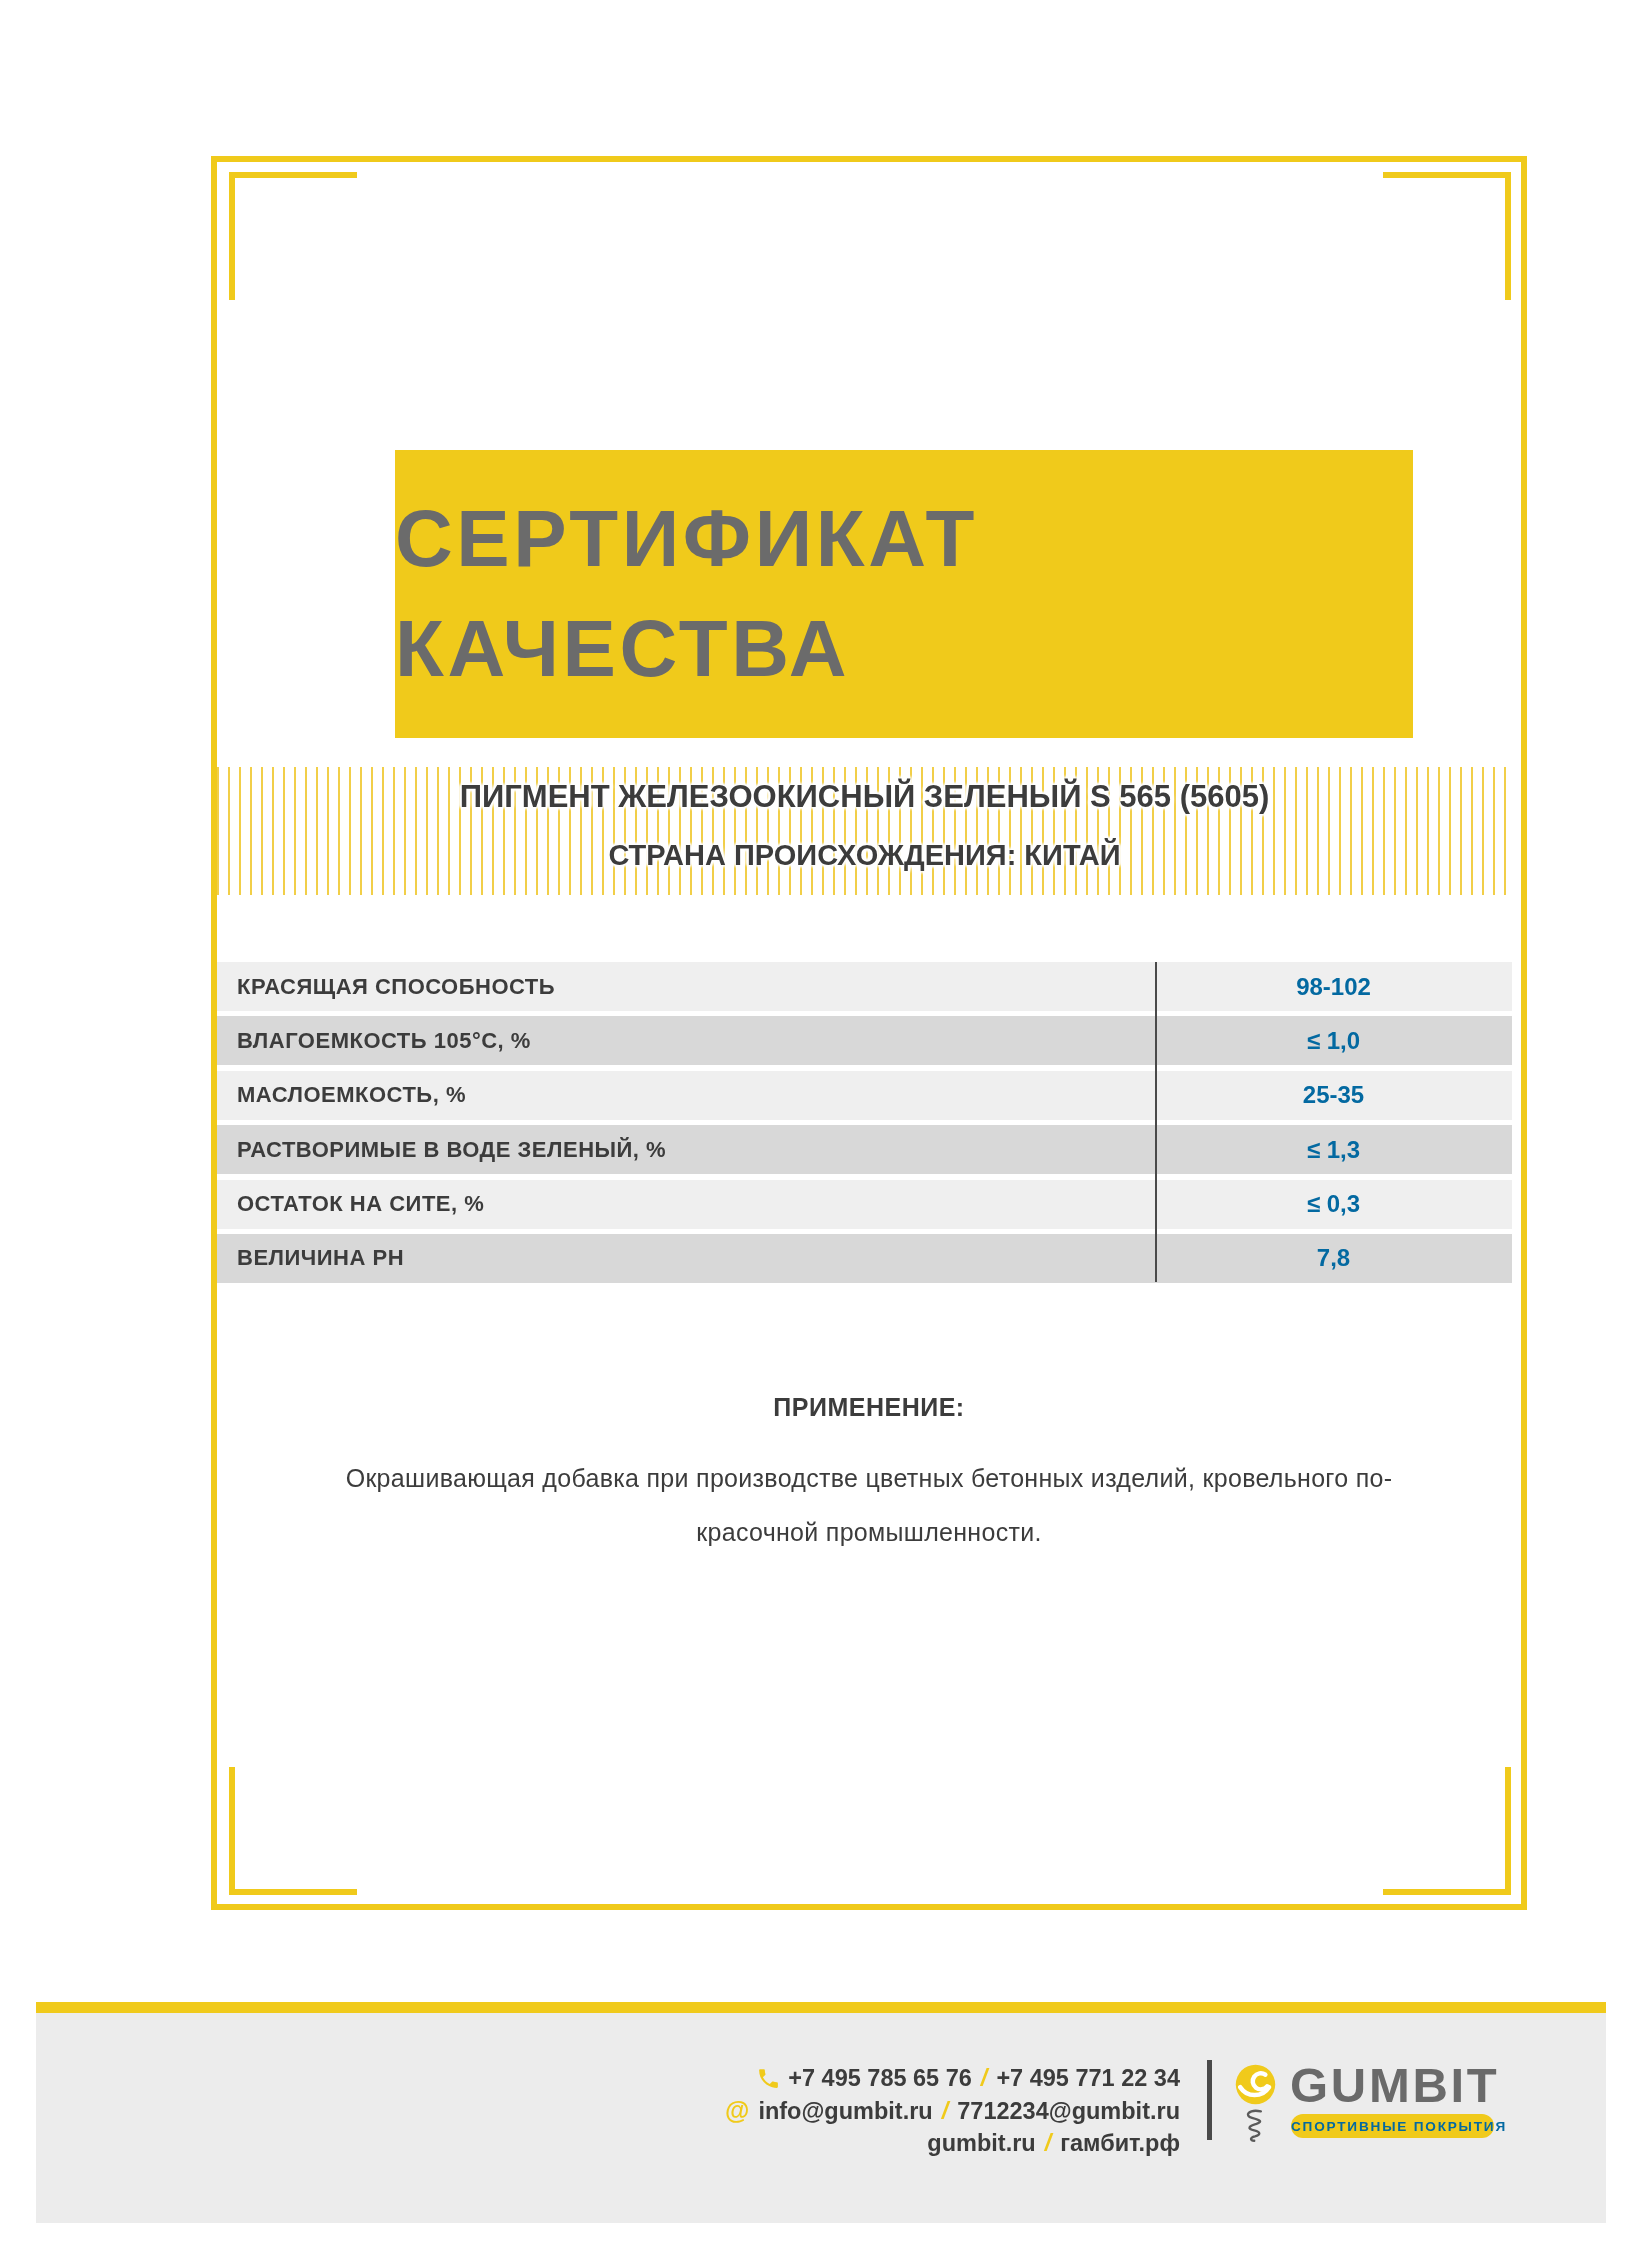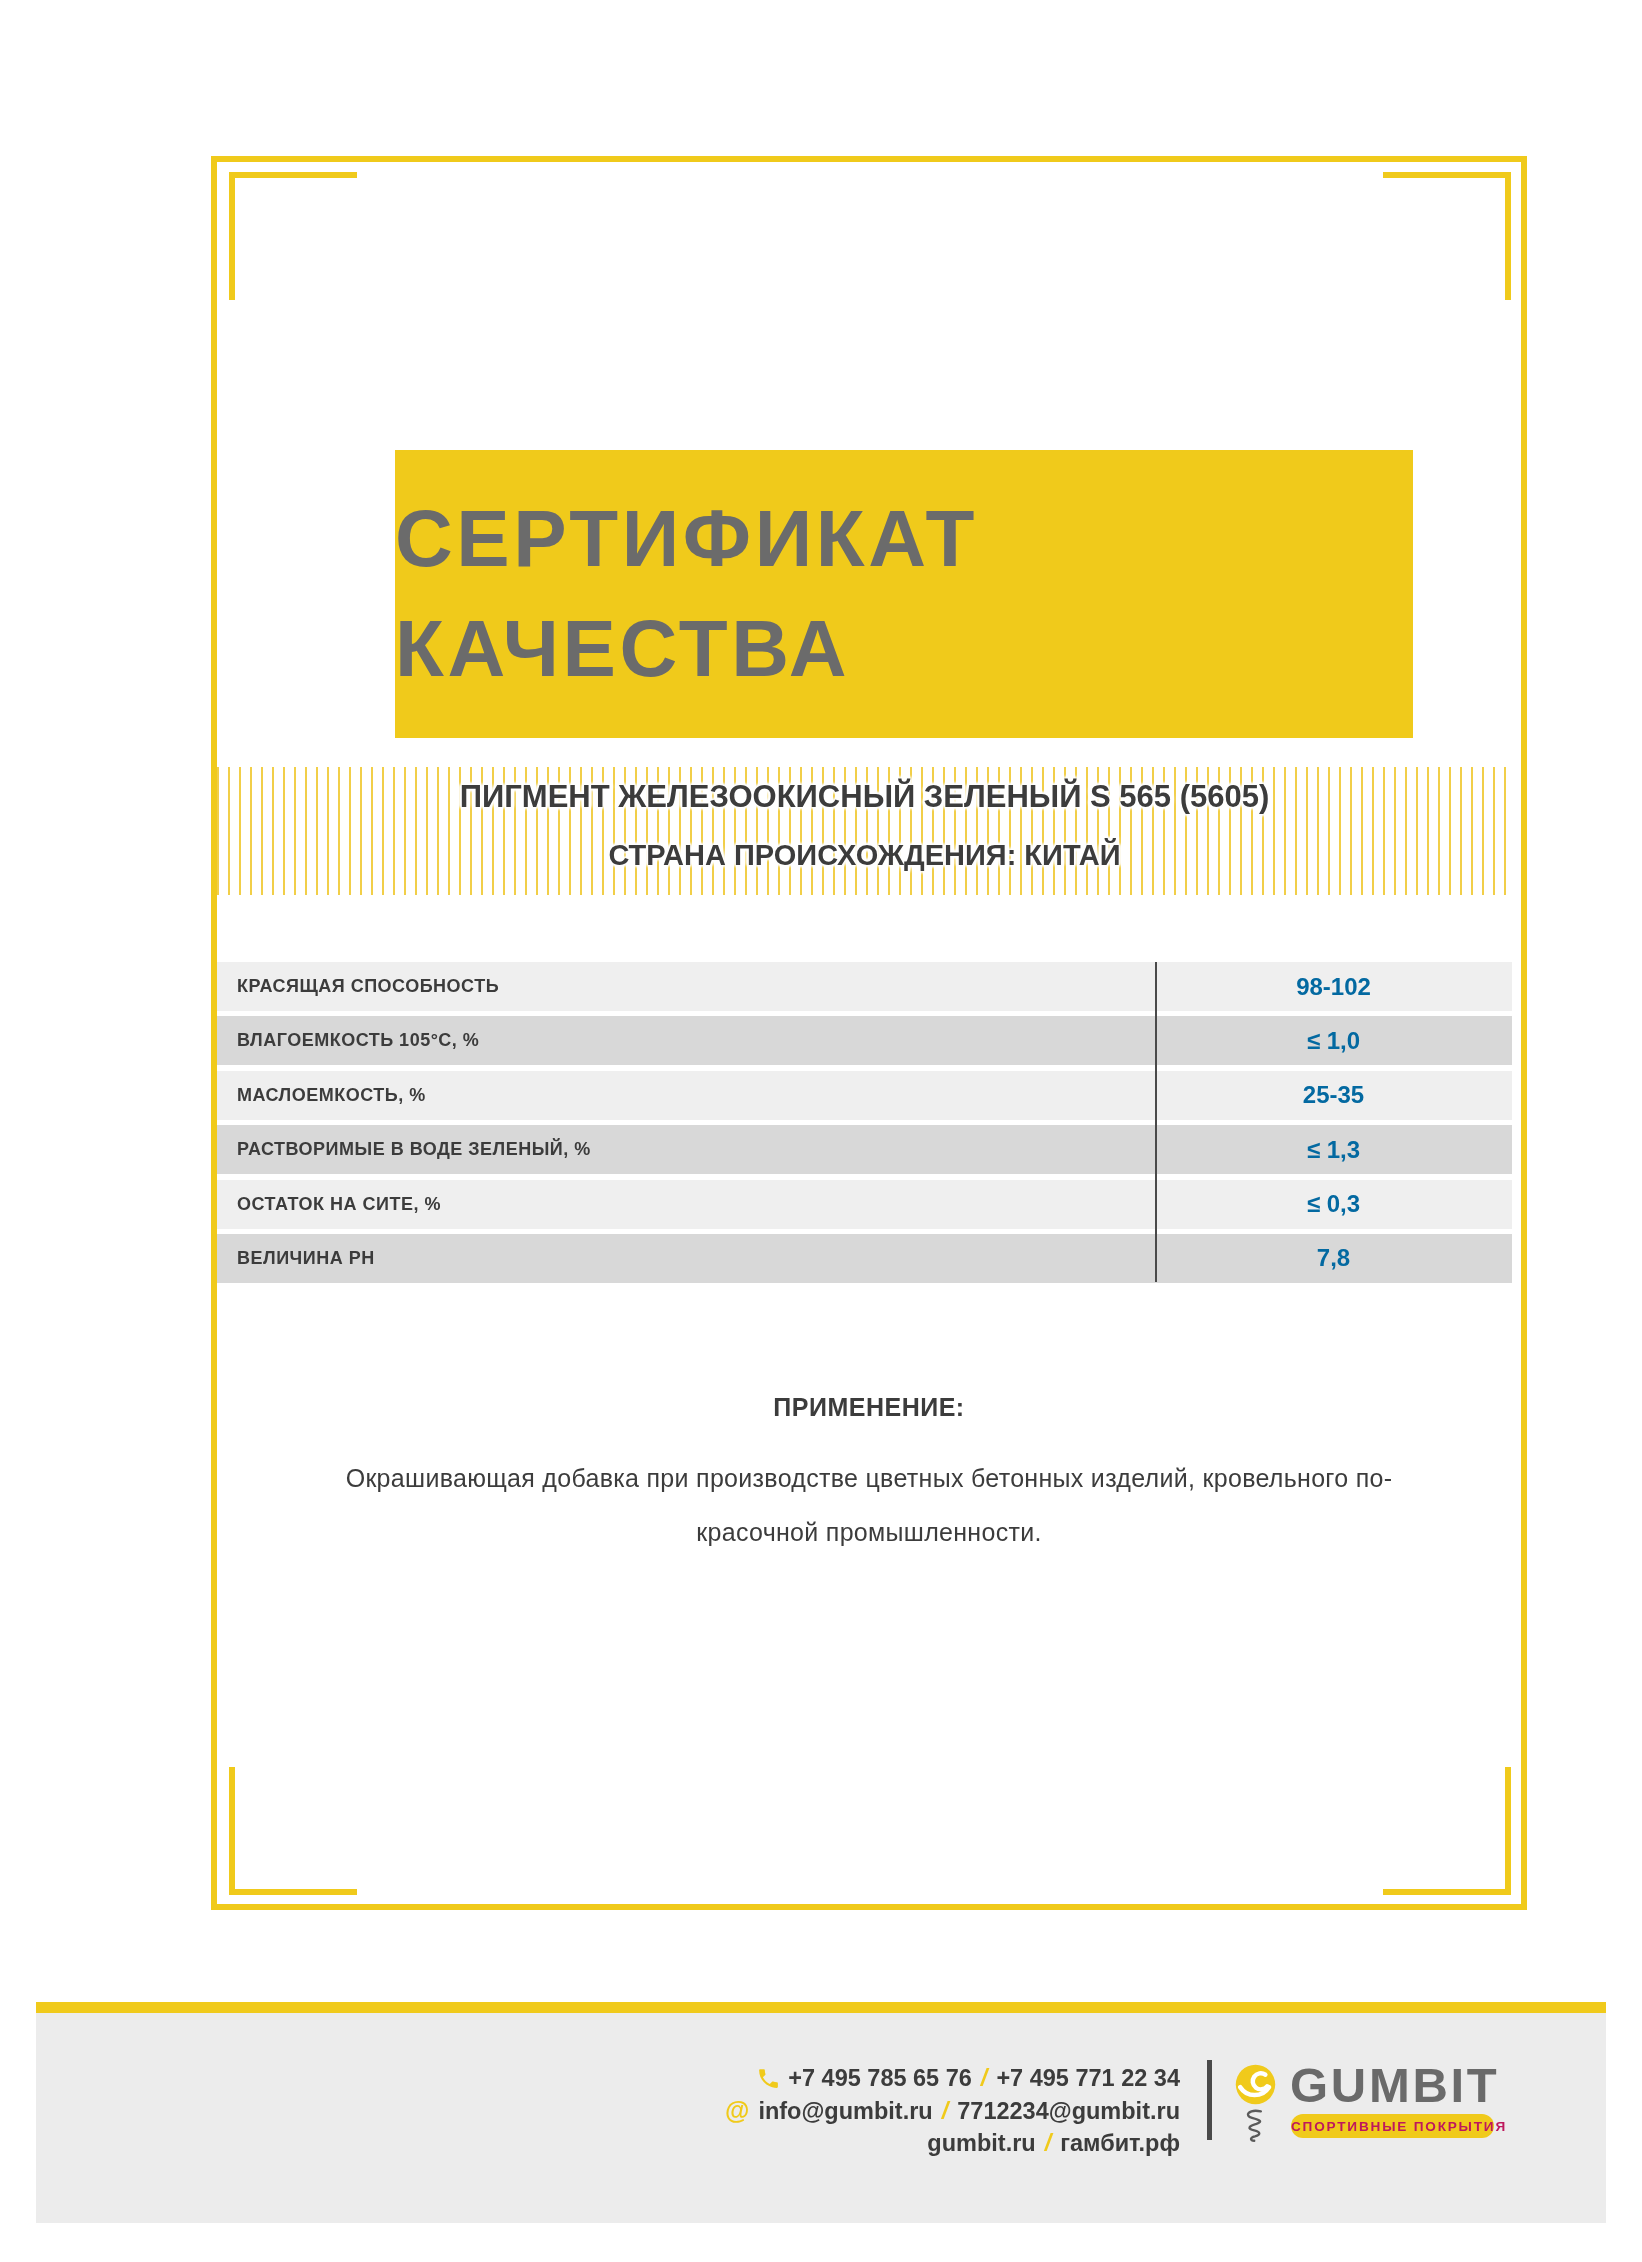--- a/index.html
+++ b/index.html
@@ -34,21 +34,21 @@
   .band .b2{top:836px;font-size:29px;line-height:38px;}
   .band .bline{top:auto;}
   .band .b1{position:absolute;top:11px;}
   .band .b2{position:absolute;top:69px;}
 
   
   .spec{position:absolute;left:217px;top:962px;width:1295px;}
   .srow{position:relative;height:49px;margin-bottom:5.4px;display:flex;align-items:center;}
   .srow:nth-child(odd){background:#D8D8D8;}
   .srow:nth-child(even){background:#EFEFEF;}
-  .srow .lab{padding-left:20px;font-size:18px;font-weight:bold;color:#3C3C3C;
+  .srow .lab{padding-left:20px;font-size:22px;font-weight:bold;color:#3C3C3C;
              letter-spacing:0.5px;white-space:nowrap;}
   .srow .val{position:absolute;left:938px;width:357px;text-align:center;
              font-size:24px;font-weight:bold;color:#0369a1;}
   .vdivider{position:absolute;left:938px;top:0;width:1.8px;height:320px;background:#4A4A4A;z-index:2;}
 
   
   .app{position:absolute;left:211px;top:1393px;width:1316px;text-align:center;color:#3C3C3C;}
   .app .head{font-size:25px;font-weight:bold;letter-spacing:0.5px;}
   .app .body{margin-top:29px;font-size:25px;font-weight:normal;line-height:54px;letter-spacing:0.3px;}
 
@@ -59,21 +59,21 @@
             font-weight:bold;font-size:23.5px;line-height:32px;white-space:nowrap;}
   .contacts .sep{color:#F0CA1B;font-weight:bold;padding:0 9px;font-style:italic;}
   .contacts .aticon{color:#F0CA1B;font-size:25px;margin-right:9px;}
   .phoneicon{vertical-align:-4.5px;margin-right:7.2px;}
   .fdivider{position:absolute;left:1207px;top:2060px;width:4.5px;height:80px;background:#4A4A4A;}
   .ball{position:absolute;left:1234px;top:2063px;}
   .spring{position:absolute;left:1241px;top:2107px;}
   .brand{position:absolute;left:1290px;top:2061px;font-size:49px;line-height:49px;font-weight:bold;
          color:#6A6A6A;letter-spacing:2.7px;}
   .pill{position:absolute;left:1291px;top:2114px;width:203px;height:24.4px;border-radius:12.7px;
-        background:#F0CA1B;color:#be185d;font-size:13.6px;font-weight:bold;letter-spacing:1.8px;
+        background:#F0CA1B;color:#0369a1;font-size:13.6px;font-weight:bold;letter-spacing:1.8px;
         text-align:center;line-height:25px;white-space:nowrap;}
 </style>
 </head>
 <body>
 
 <div class="page">
 
   <div class="frame"></div>
   <div class="bracket tl"></div>
   <div class="bracket tr"></div>

